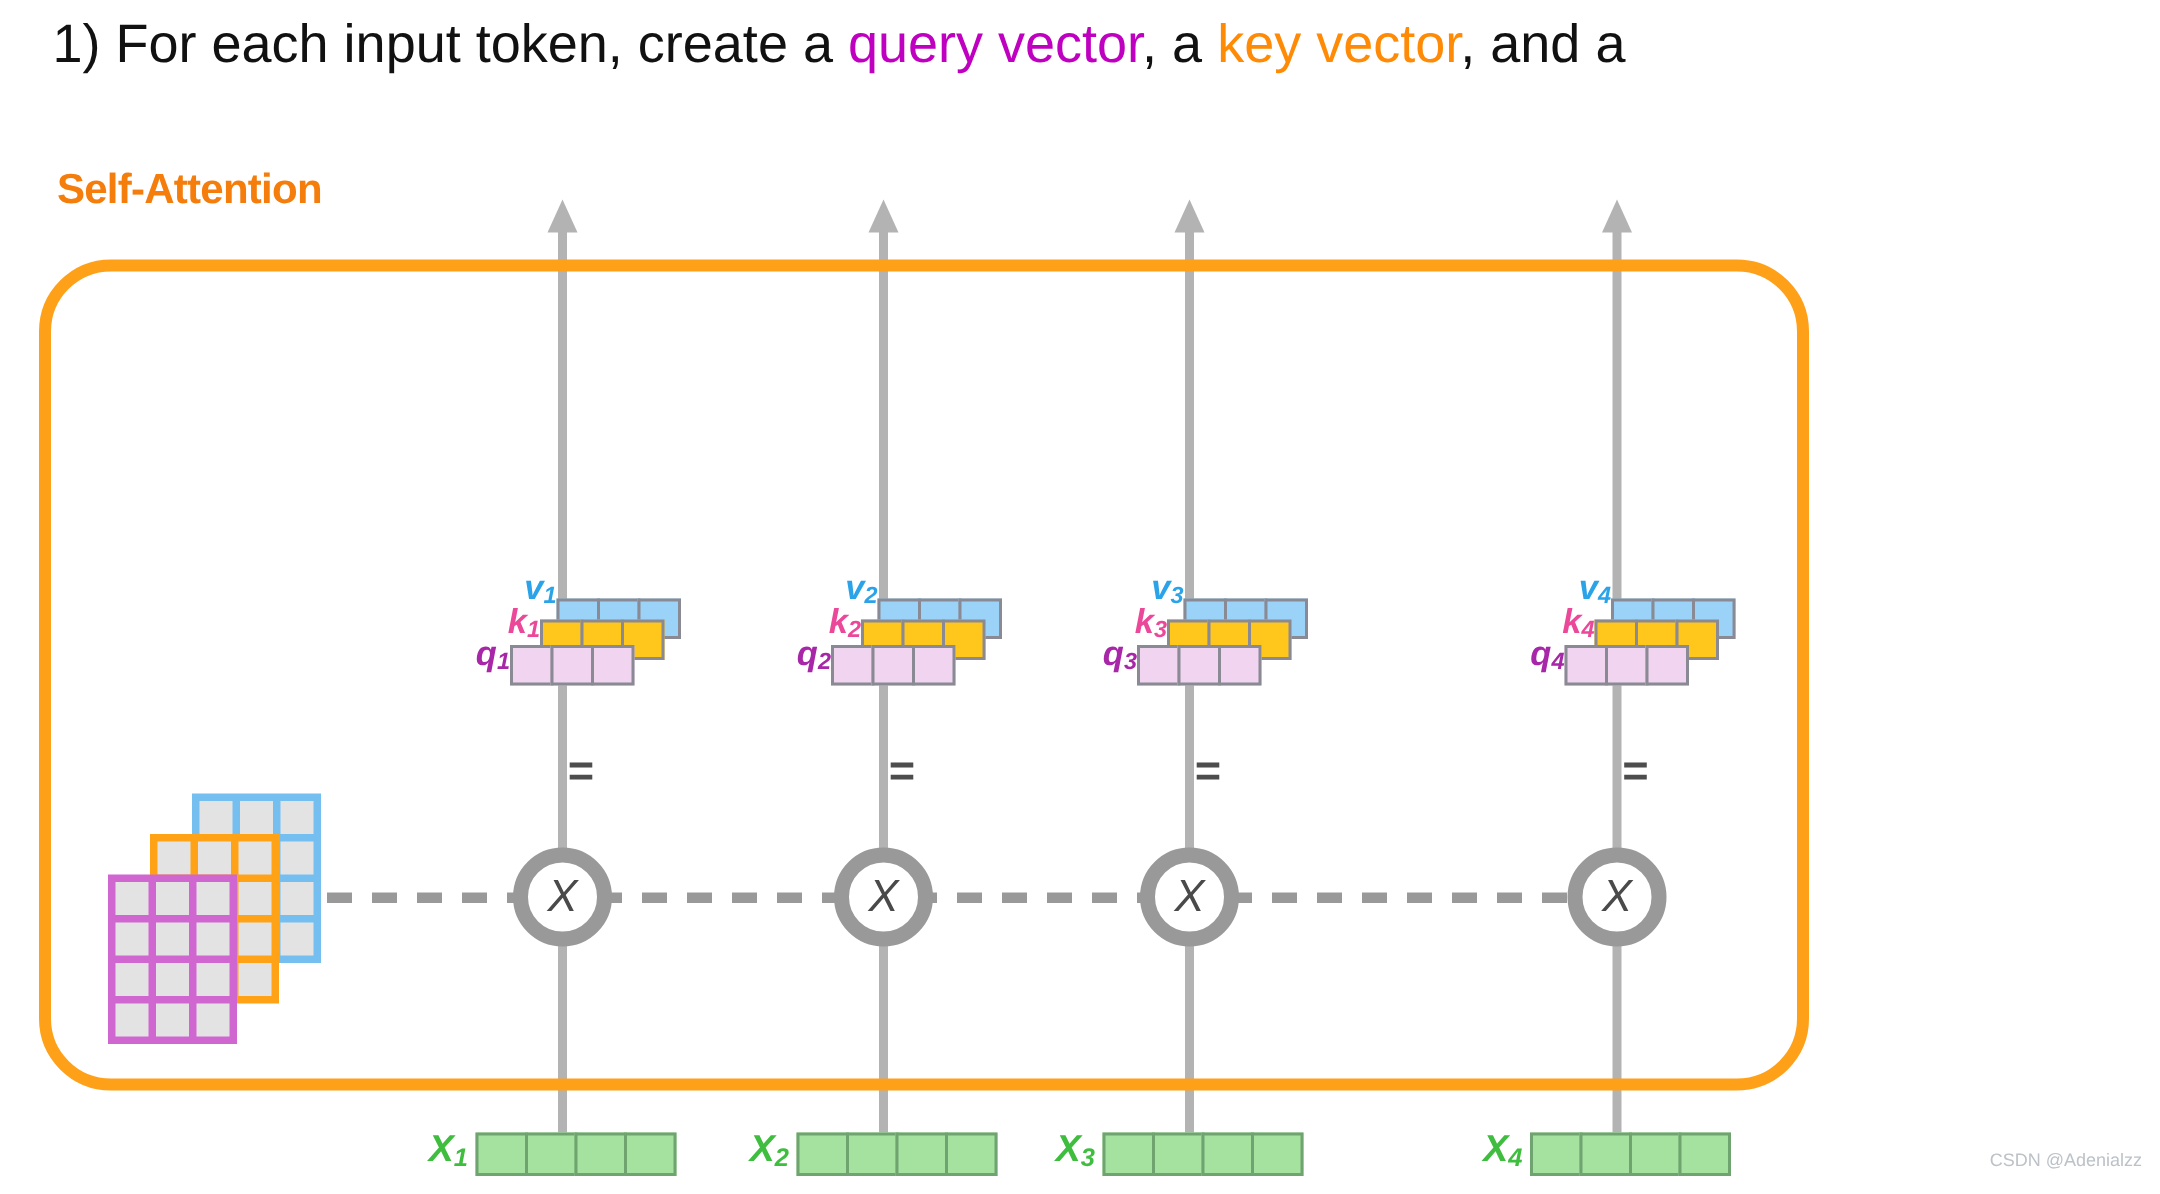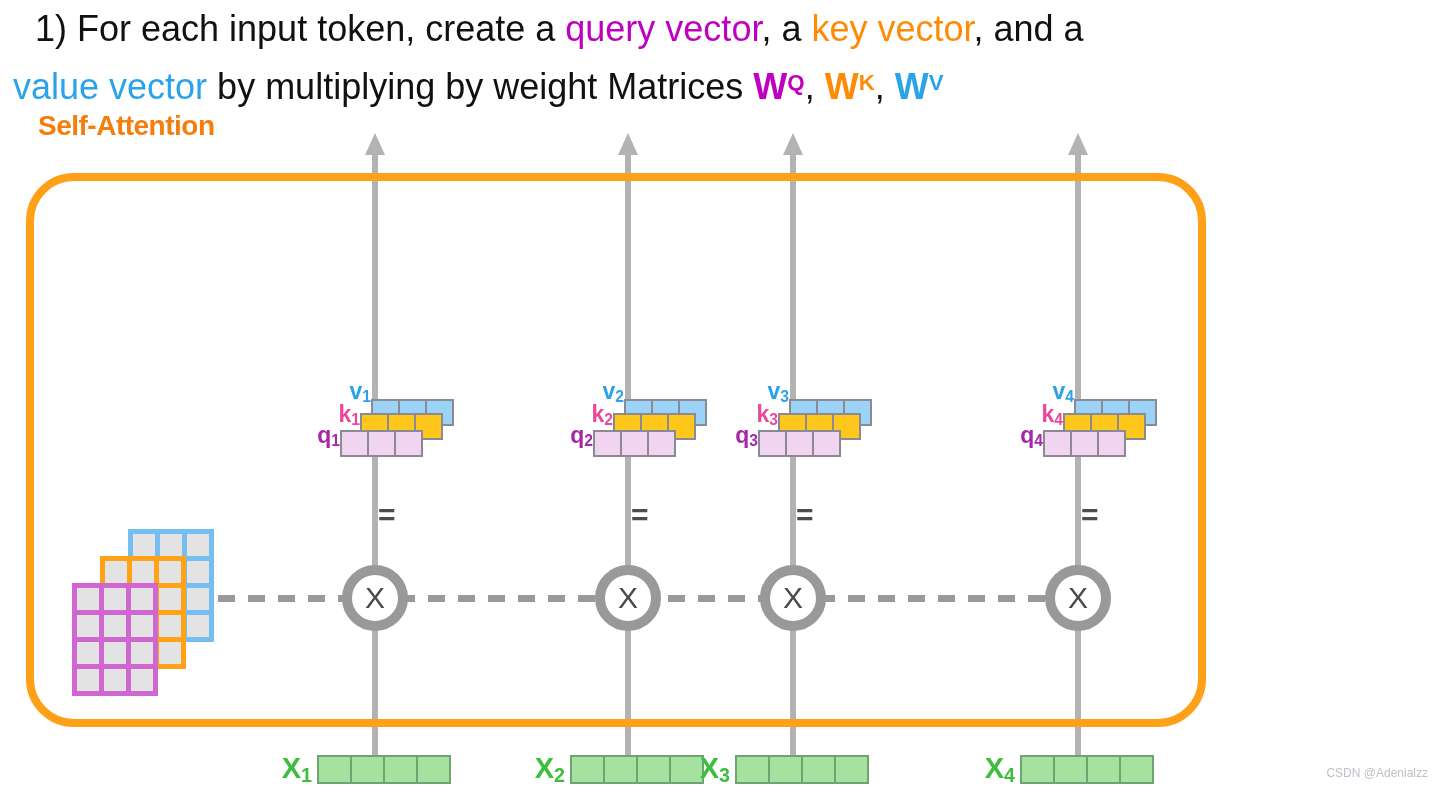--- a/index.html
+++ b/index.html
@@ -25,22 +25,22 @@
   #w-caption{position:absolute;left:57px;top:482px;font-size:33px;font-weight:800;color:#333;z-index:2;white-space:nowrap;}
   .wgrid{position:absolute;display:grid;grid-template-columns:repeat(3,22px);grid-auto-rows:22px;gap:5px;padding:5px;}
   .wgrid .wcell{background:#E3E3E3;}
   #wgrid-v{left:128px;top:529px;background:#74BEF0;z-index:1;}
   #wgrid-k{left:100px;top:556px;background:#FFA216;z-index:2;}
   #wgrid-q{left:72px;top:583px;background:#D066D0;z-index:3;}
   
   #dash-line{position:absolute;left:218px;top:595px;width:846px;height:7px;z-index:1;
     background:repeating-linear-gradient(90deg,#999999 0 17px,transparent 17px 30px);}
   
-  .col{position:absolute;top:0;width:200px;height:796px;z-index:2;}
-  .col-1{left:275px;} .col-2{left:528px;} .col-3{left:693px;} .col-4{left:978px;}
+  .col{position:absolute;top:0;width:200px;height:796px;z-index:2;font-style:italic;}
+  .col-1{left:275px;} .col-2{left:489px;} .col-3{left:693px;} .col-4{left:978px;}
   .vline{position:absolute;left:97px;top:152px;width:6px;height:603px;background:#B3B3B3;}
   .arrowhead{position:absolute;left:90px;top:133px;width:0;height:0;
     border-left:10px solid transparent;border-right:10px solid transparent;border-bottom:22px solid #B3B3B3;}
   .vecrow{position:absolute;display:flex;}
   .vecrow .cell{width:29px;height:27px;box-sizing:border-box;border:2px solid #8A8A94;margin-left:-2px;}
   .vecrow .cell:first-child{margin-left:0;}
   .row-v{left:96px;top:399px;z-index:1;} .row-v .cell{background:#9BD2F7;}
   .row-k{left:85px;top:413px;z-index:2;} .row-k .cell{background:#FFC71C;}
   .row-q{left:65px;top:430px;z-index:3;} .row-q .cell{background:#F0D4F0;}
   .veclabel{position:absolute;font-size:23px;font-weight:800;z-index:4;white-space:nowrap;}
@@ -48,32 +48,31 @@
   .lbl-k{right:115px;top:401px;color:#ec4899;}
   .lbl-q{right:135px;top:422px;color:#A826A8;margin-left:36px;}
   .veclabel sub,.inlabel sub{font-size:0.68em;vertical-align:-0.18em;}
   .equals{position:absolute;left:103px;top:498px;font-size:30px;font-weight:700;color:#4D4D4D;}
   .opcircle{position:absolute;left:67px;top:565px;width:66px;height:66px;box-sizing:border-box;
     border:10px solid #999999;border-radius:50%;background:#ffffff;z-index:5;
     display:flex;align-items:center;justify-content:center;font-size:30px;color:#4A4A4A;}
   .inrow{position:absolute;left:42px;top:755px;display:flex;z-index:2;}
   .inrow .cell{width:35px;height:29px;box-sizing:border-box;border:2px solid #6FA36F;margin-left:-2px;background:#A5E2A0;}
   .inrow .cell:first-child{margin-left:0;}
-  .inlabel{position:absolute;right:163px;top:752px;font-size:29px;font-weight:800;color:#3FBD3F;z-index:2;white-space:nowrap;}
+  .inlabel{position:absolute;right:163px;top:752px;font-size:25px;font-weight:800;color:#3FBD3F;z-index:2;white-space:nowrap;}
   
   #watermark{position:absolute;right:12px;top:766px;font-size:12px;color:#BCC2C8;}
 </style>
 </head>
 <body>
 
 <div id="stage">
 
   <div id="headline">
     <div class="t-line1"><span>1) For each input token, create a </span><span class="c-query">query vector</span><span>, a </span><span class="c-key">key vector</span><span>, and a</span></div>
-    <div class="t-line2"><span class="c-value">value vector</span><span> by multiplying by weight Matrices </span><span class="c-query wbold">W</span><span class="c-query wsup">Q</span><span>, </span><span class="c-key wbold">W</span><span class="c-key wsup">K</span><span>, </span><span class="c-value wbold">W</span><span class="c-value wsup">V</span></div>
   </div>
 
   <div id="sa-label">Self-Attention</div>
 
   <div id="sa-box"></div>
 
 
   <div class="wgrid" id="wgrid-v">
     <div class="wcell"></div>
       <div class="wcell"></div>

